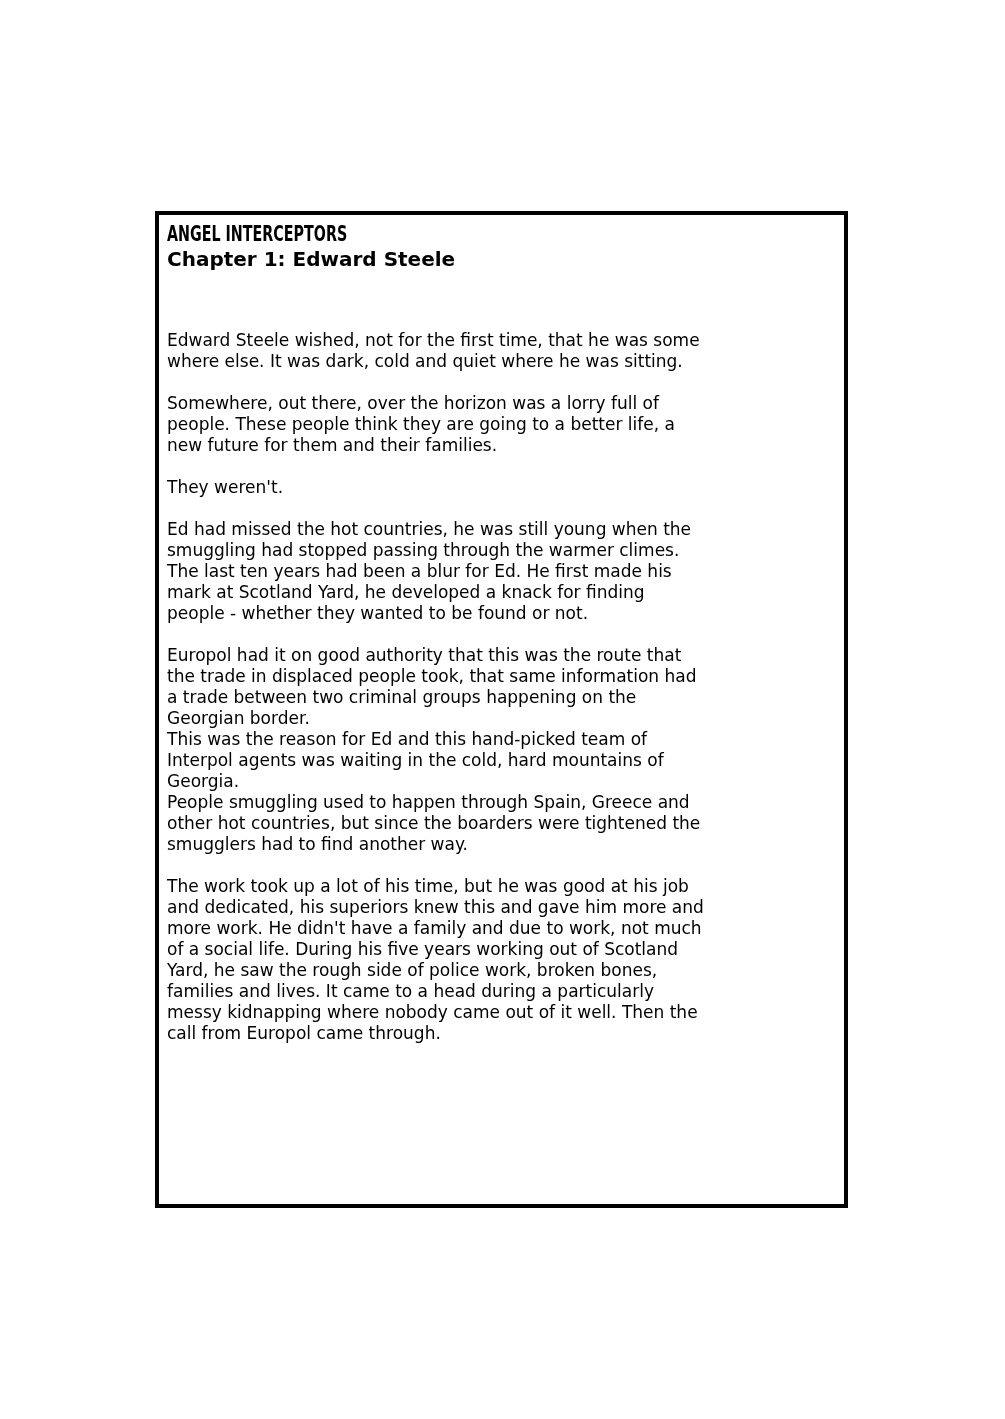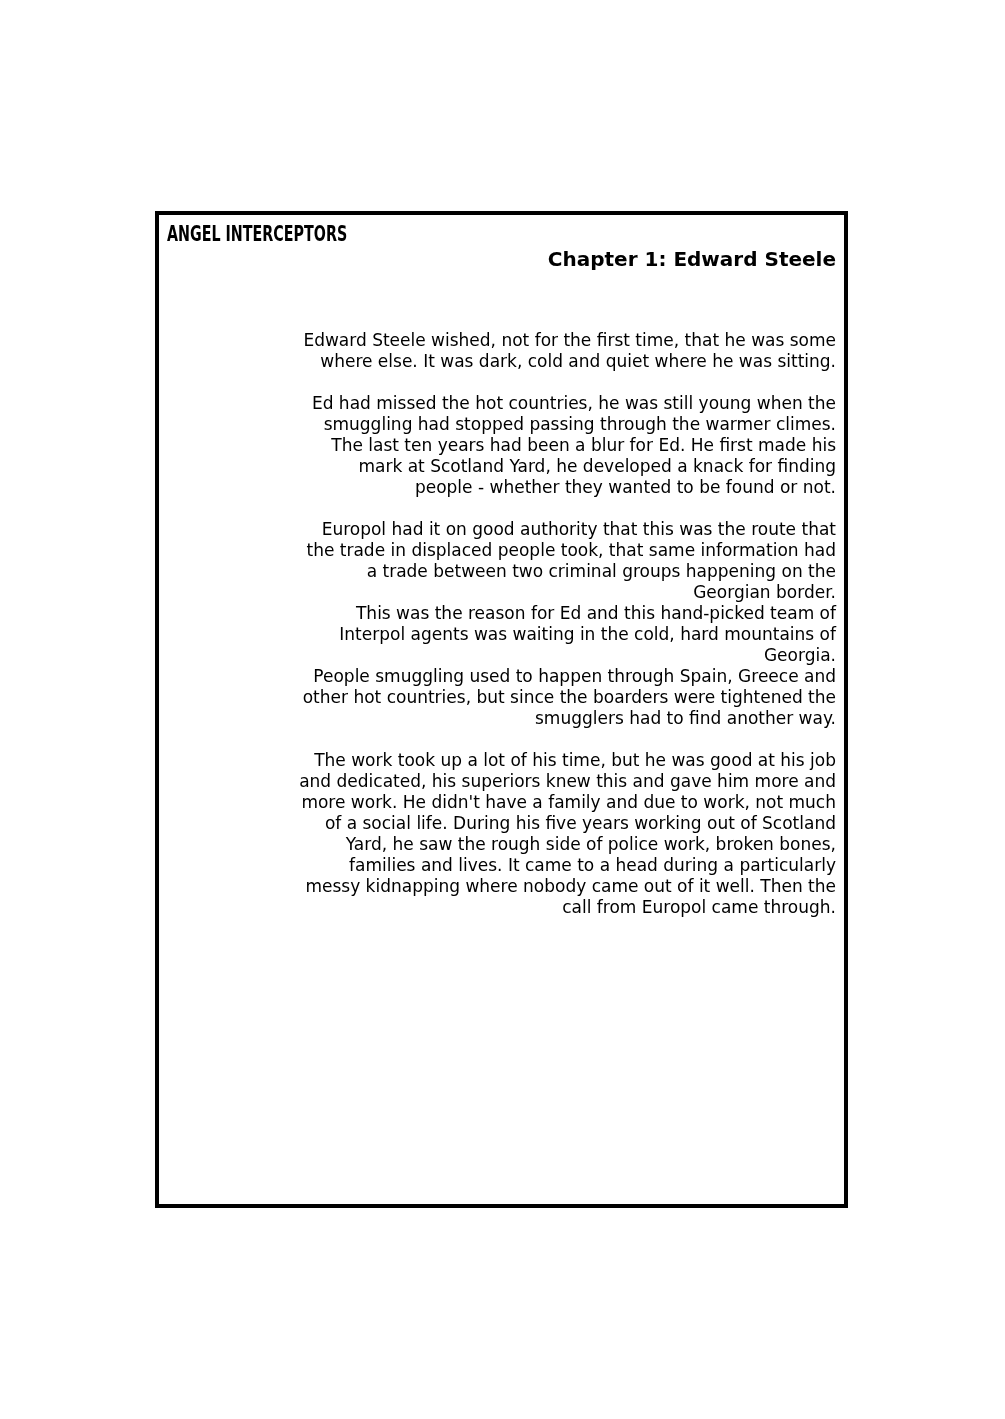--- a/index.html
+++ b/index.html
@@ -36,43 +36,45 @@
     transform: scaleX(0.68) scaleY(1.02);
     transform-origin: 0 50%;
     white-space: nowrap;
   }
   .chapter-heading {
     font-size: 20px;
     line-height: 26px;
     font-weight: bold;
     margin-bottom: 58px;
     white-space: nowrap;
-    text-align: right;
   }
   .paragraphs .para {
     margin: 0 0 21px 0;
     font-size: 17px;
     line-height: 21px;
     white-space: pre-line;
-    text-align: right;
   }
   .paragraphs .para:last-child {
     margin-bottom: 2px;
   }
 </style>
 </head>
 <body>
 
 <div class="viewport">
   <div class="text-frame">
     <div class="story-title">ANGEL INTERCEPTORS</div>
     <div class="chapter-heading">Chapter 1: Edward Steele</div>
     <div class="paragraphs">
         <p class="para">Edward Steele wished, not for the first time, that he was some
 where else. It was dark, cold and quiet where he was sitting.</p>
+        <p class="para">Somewhere, out there, over the horizon was a lorry full of
+people. These people think they are going to a better life, a
+new future for them and their families.</p>
+        <p class="para">They weren't.</p>
         <p class="para">Ed had missed the hot countries, he was still young when the
 smuggling had stopped passing through the warmer climes.
 The last ten years had been a blur for Ed. He first made his
 mark at Scotland Yard, he developed a knack for finding
 people - whether they wanted to be found or not.</p>
         <p class="para">Europol had it on good authority that this was the route that
 the trade in displaced people took, that same information had
 a trade between two criminal groups happening on the
 Georgian border.
 This was the reason for Ed and this hand-picked team of

